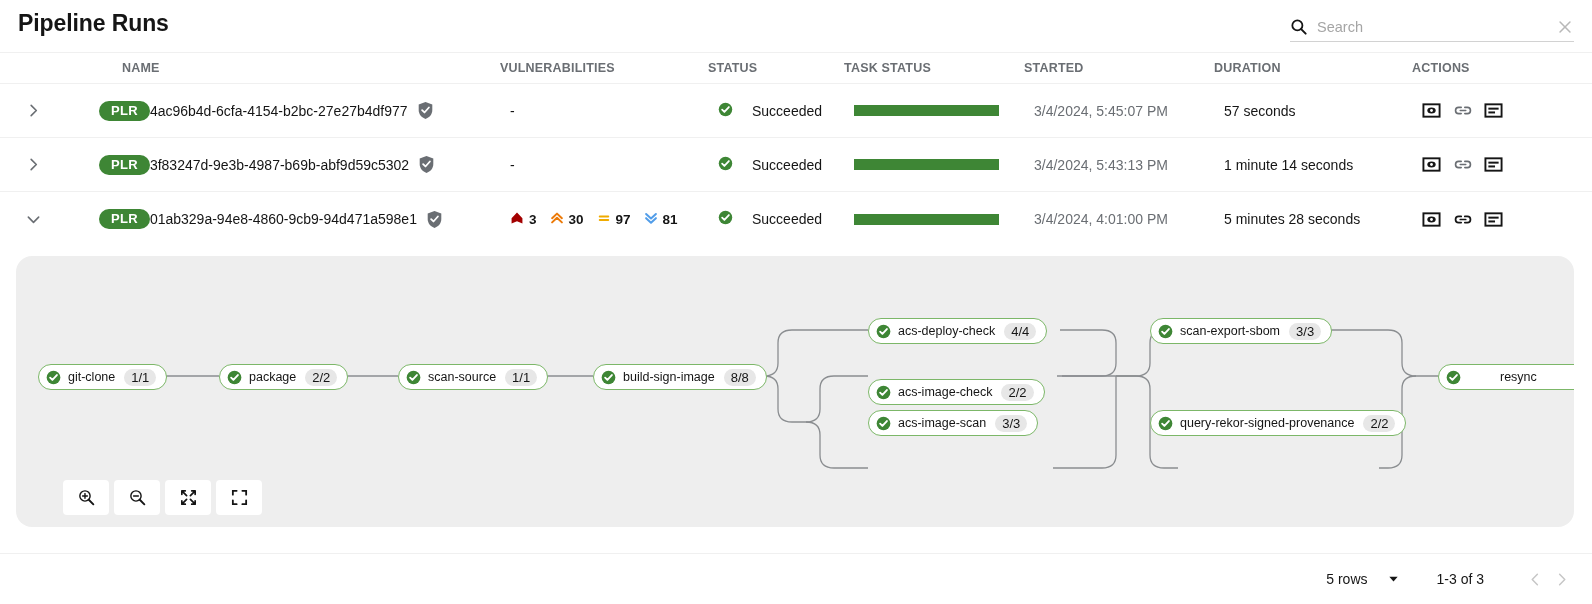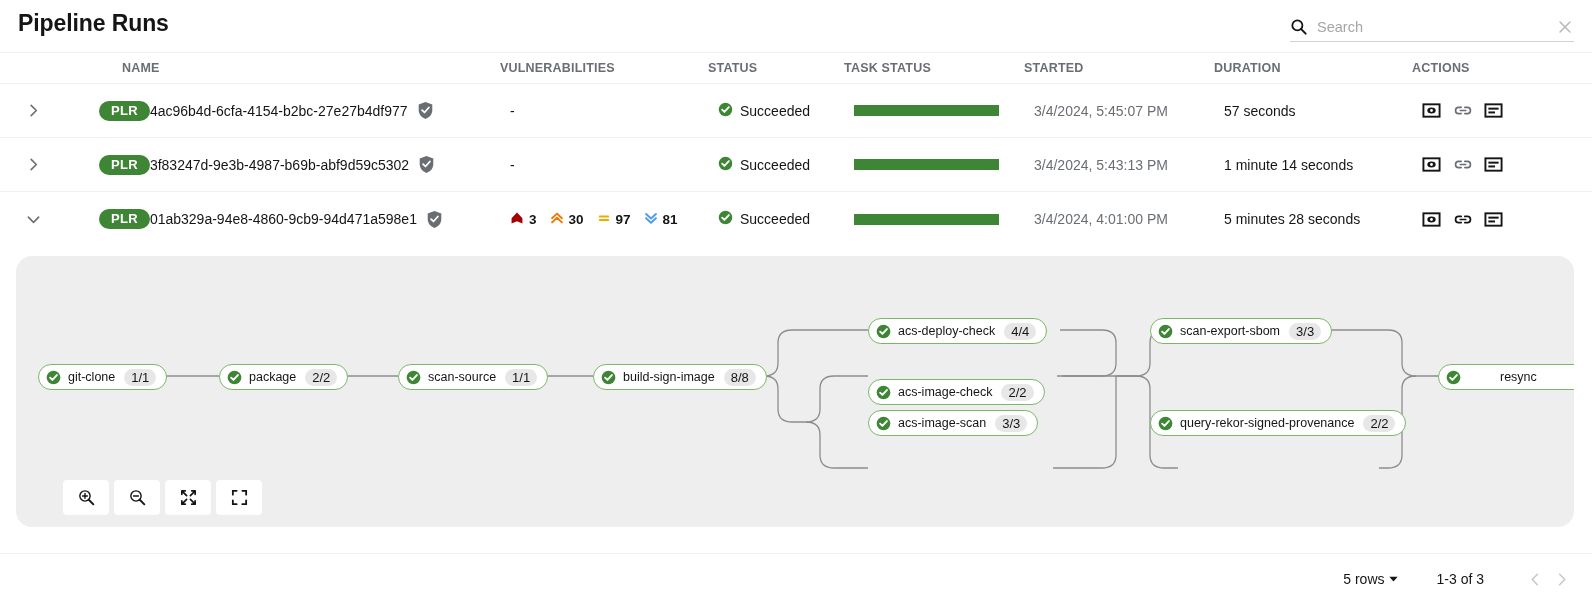--- a/index.html
+++ b/index.html
@@ -107,21 +107,21 @@
   }
   .run-name { font-size: 14px; color: #151515; }
   .shield-icon { margin-left: 9px; width: 17px; height: 19px; flex: 0 0 17px; }
 
   .dash { color: #151515; font-size: 14px; }
 
   .vuln-group { display: flex; align-items: center; gap: 5px; margin-right: 13px; }
   .vuln-group:last-child { margin-right: 0; }
   .vuln-count { font-size: 13.5px; font-weight: bold; color: #151515; }
 
-  .status-cell { display: flex; align-items: center; gap: 7px; }
+  .status-cell { display: flex; align-items: center; gap: 19px; }
   .status-text { font-size: 14px; color: #151515; }
 
   .taskbar {
     width: 145px; height: 11px;
     background: #3e8635;
   }
 
   .act-icon { width: 19px; height: 19px; cursor: pointer; display: block; }
 
   
@@ -184,21 +184,21 @@
   .pagination {
     position: absolute;
     right: 18px; top: 562px;
     display: flex;
     align-items: center;
     height: 34px;
     font-size: 14px;
     color: #151515;
   }
   .rows-select {
-    display: flex; align-items: center; gap: 3px;
+    display: flex; align-items: center; gap: 20px;
     cursor: pointer;
     margin-right: 38px;
     text-align: right;
   }
   .page-range { margin-right: 38px; }
   .pg-btn {
     width: 26px; height: 26px;
     display: flex; align-items: center; justify-content: center;
     cursor: pointer;
   }

